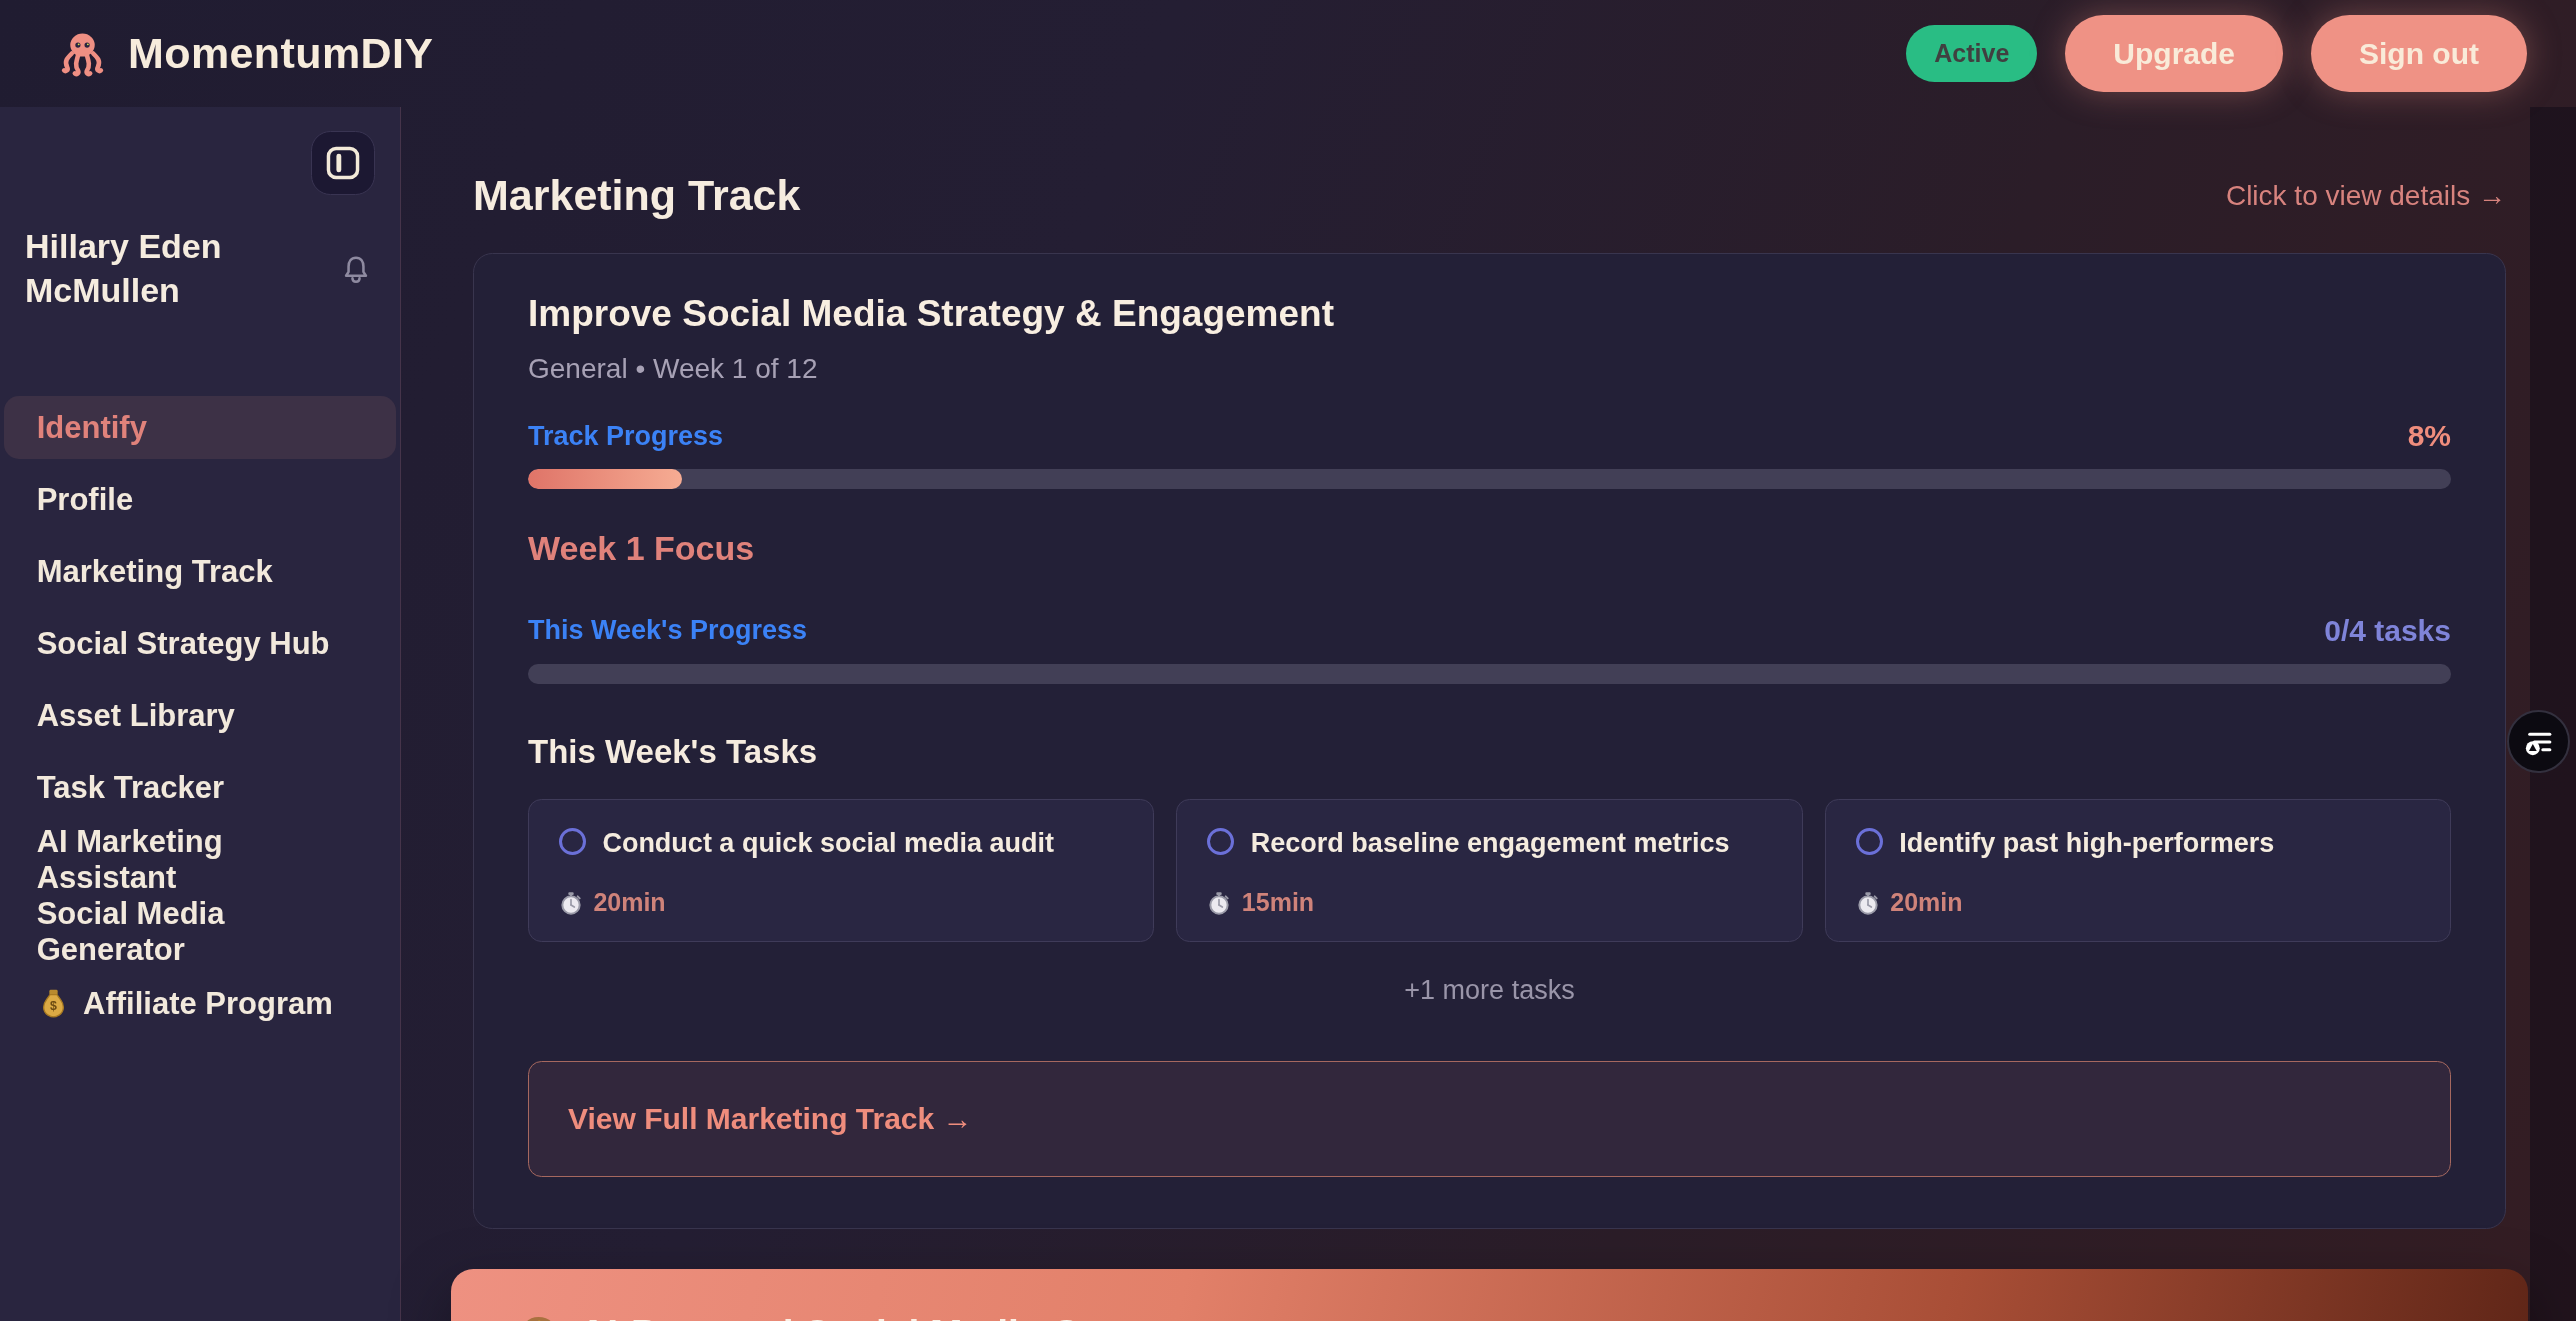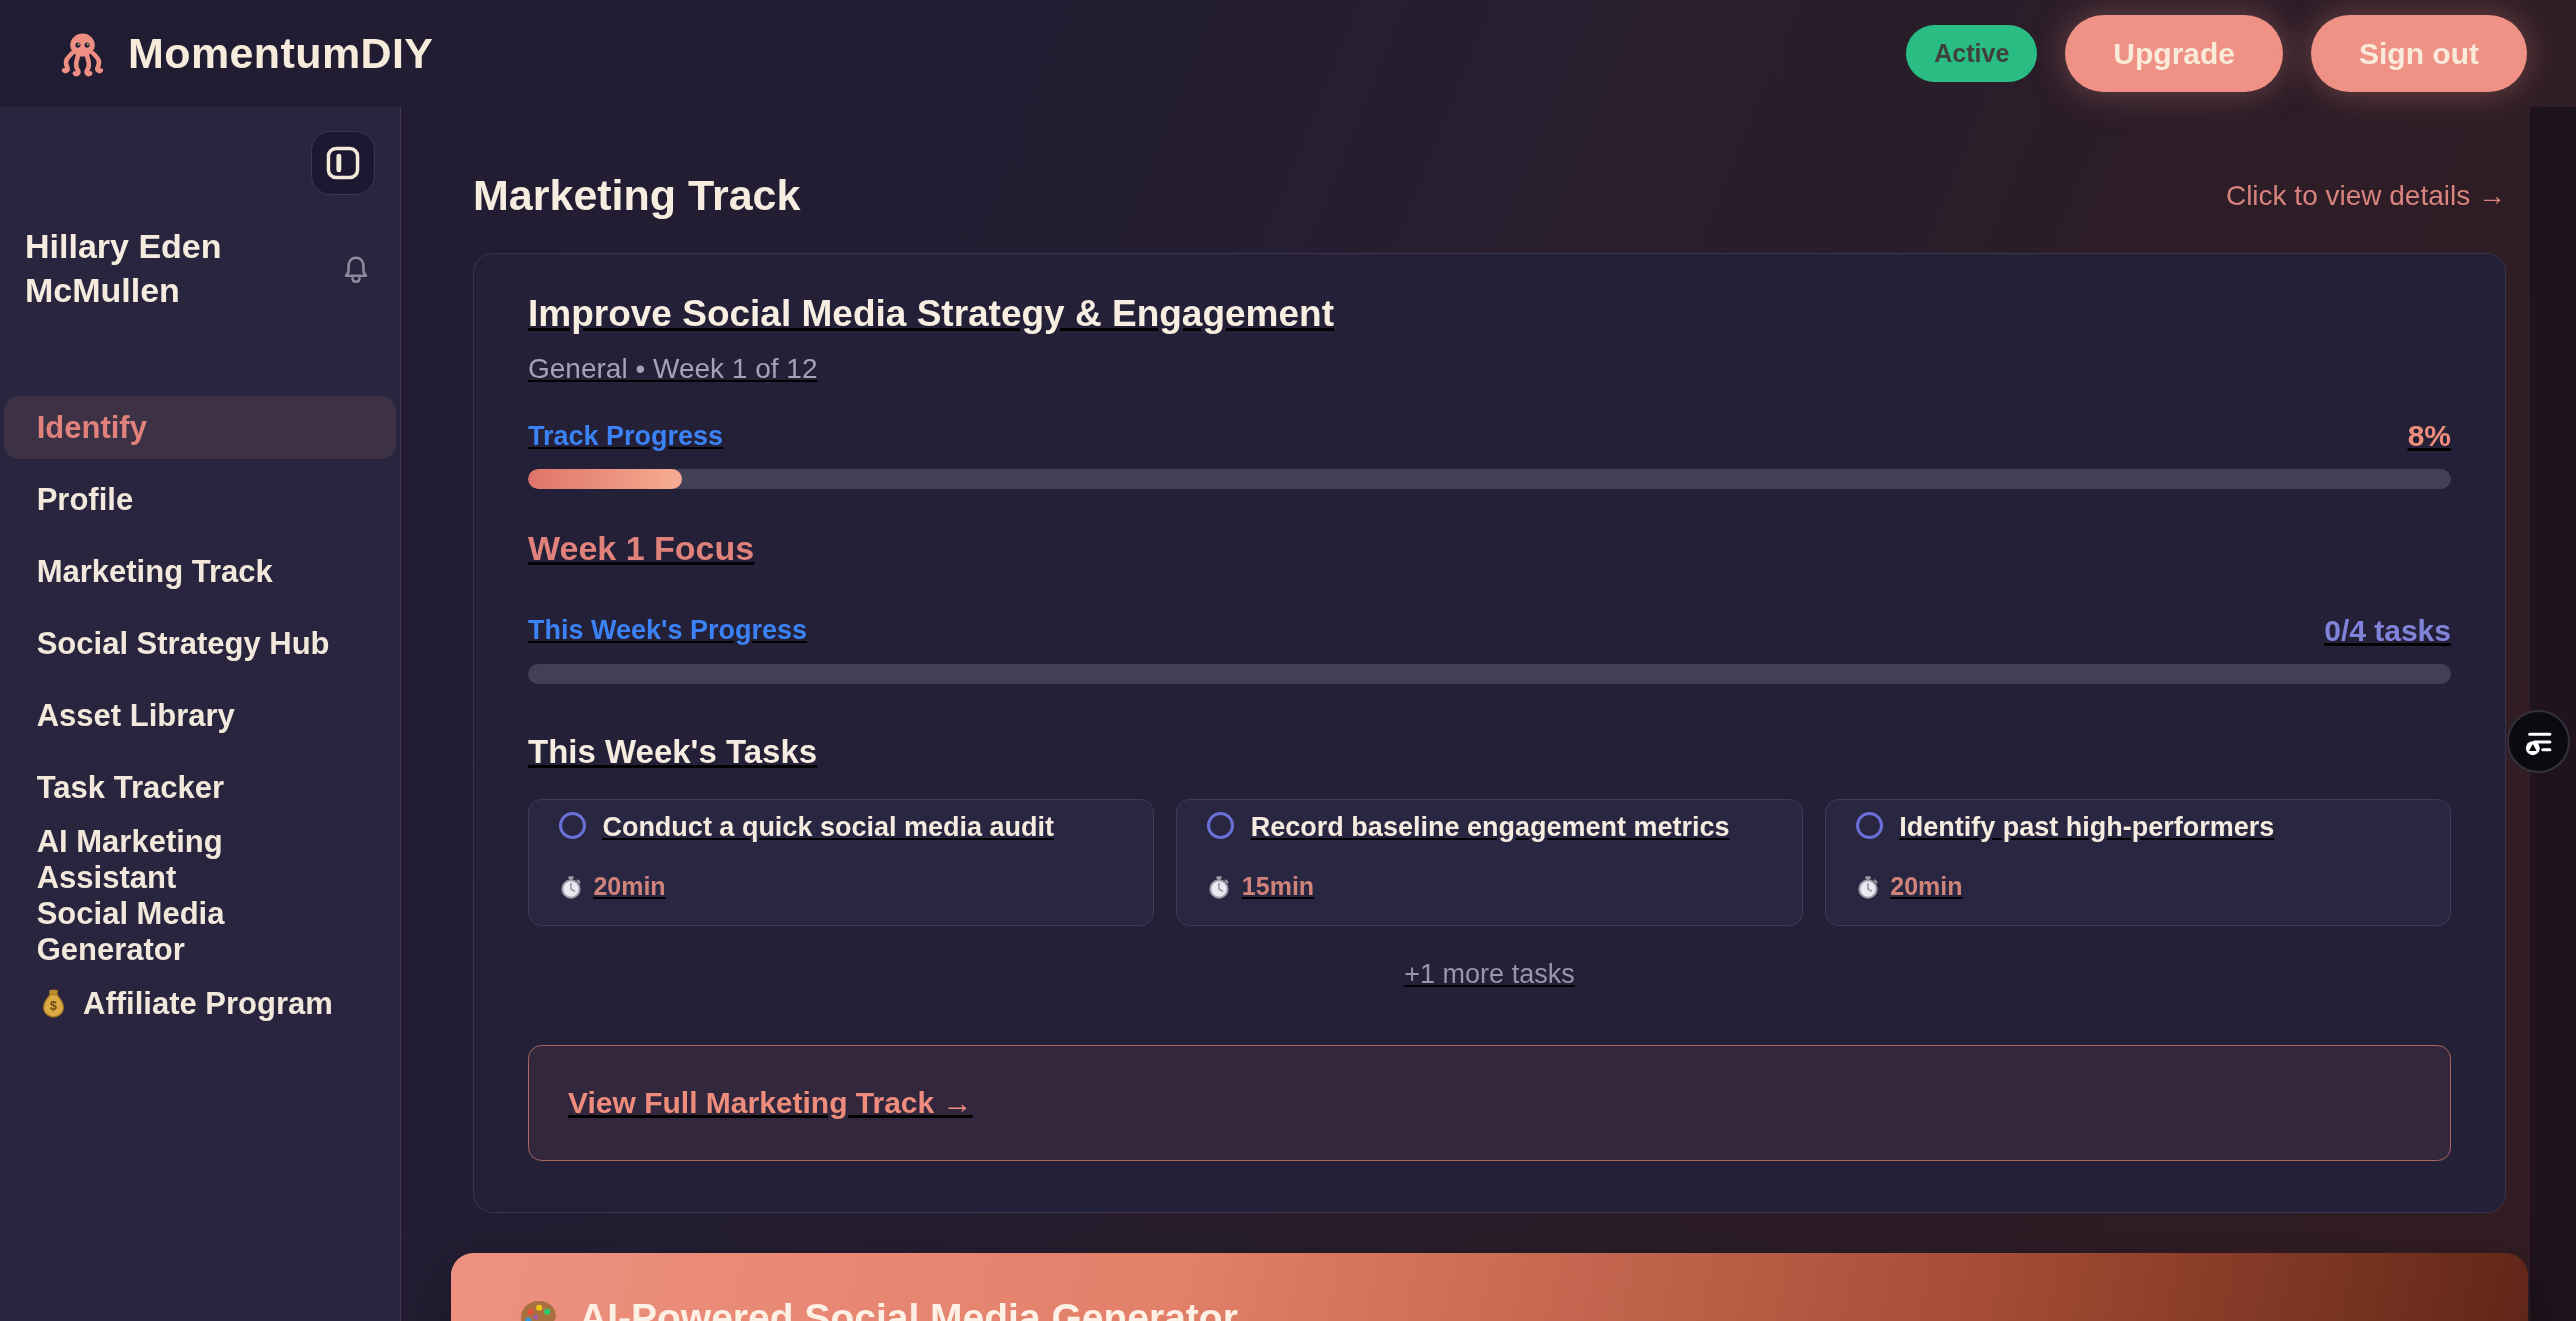--- a/index.html
+++ b/index.html
@@ -67,37 +67,37 @@
   .nav-item svg { width: 33px; height: 33px; }
 
   
   main { flex: 1; padding: 0 70px 0 72px; position: relative; }
   .main-head { margin-top: 64px; display: flex; justify-content: space-between; align-items: center; }
   .main-head h1 { font-size: 43px; font-weight: 800; color: #f6ecdf; }
   .view-details { font-size: 28px; font-weight: 400; color: #d8837e; text-decoration: none; cursor: pointer; }
 
   .track-card {
     margin-top: 33px; background: #232037; border: 1.5px solid #39354e;
-    border-radius: 19.4px; padding: 39px 54px 51px; text-decoration: underline;
+    border-radius: 19.4px; padding: 39px 54px 51px;
   }
   .track-card h2 { font-size: 37px; font-weight: 800; color: #f8eee1; }
   .subtitle { margin-top: 18px; font-size: 28px; color: #a7a1b5; }
   .prog-row { margin-top: 34px; display: flex; justify-content: space-between; align-items: center; }
   .prog-label { font-size: 27px; font-weight: 800; color: #3b82f6; }
   .prog-value-salmon { font-size: 30px; font-weight: 800; color: #ef8d7d; }
   .prog-value-purple { font-size: 30px; font-weight: 800; color: #7f84d9; }
   .bar { margin-top: 16.4px; height: 19.4px; border-radius: 10.4px; background: #423f56; overflow: hidden; }
   .bar .fill { height: 100%; border-radius: 10.4px; background: linear-gradient(90deg, #df7468, #f6ac93); }
   .week-focus { margin-top: 40px; font-size: 34px; font-weight: 800; color: #e0827b; }
   .week-row { margin-top: 46px; }
   .tasks-title { margin-top: 49px; font-size: 33px; font-weight: 800; color: #f6ecdf; }
   .tasks { margin-top: 28px; display: grid; grid-template-columns: repeat(3, 1fr); gap: 22.4px; }
   .task-card {
     background: #292642; border: 1.5px solid #3f3b59; border-radius: 13.4px;
-    padding: 11px 30px 24px; min-height: 119px; display: flex; flex-direction: column;
+    padding: 27px 30px 24px; min-height: 119px; display: flex; flex-direction: column;
     justify-content: space-between; cursor: pointer;
   }
   .task-head { display: flex; gap: 16.4px; align-items: flex-start; }
   .task-ring {
     width: 27px; height: 27px; border: 3.7px solid #6b70d8; border-radius: 50%;
     flex: none; margin-top: 1.5px; cursor: pointer; background: transparent;
   }
   .task-title { font-size: 27px; font-weight: 700; color: #f5ecdf; line-height: 1.25; }
   .task-time { margin-top: 28px; display: flex; align-items: center; gap: 10.4px; font-size: 25px; font-weight: 600; color: #cf837a; }
   .task-time svg { width: 24px; height: 24px; }

